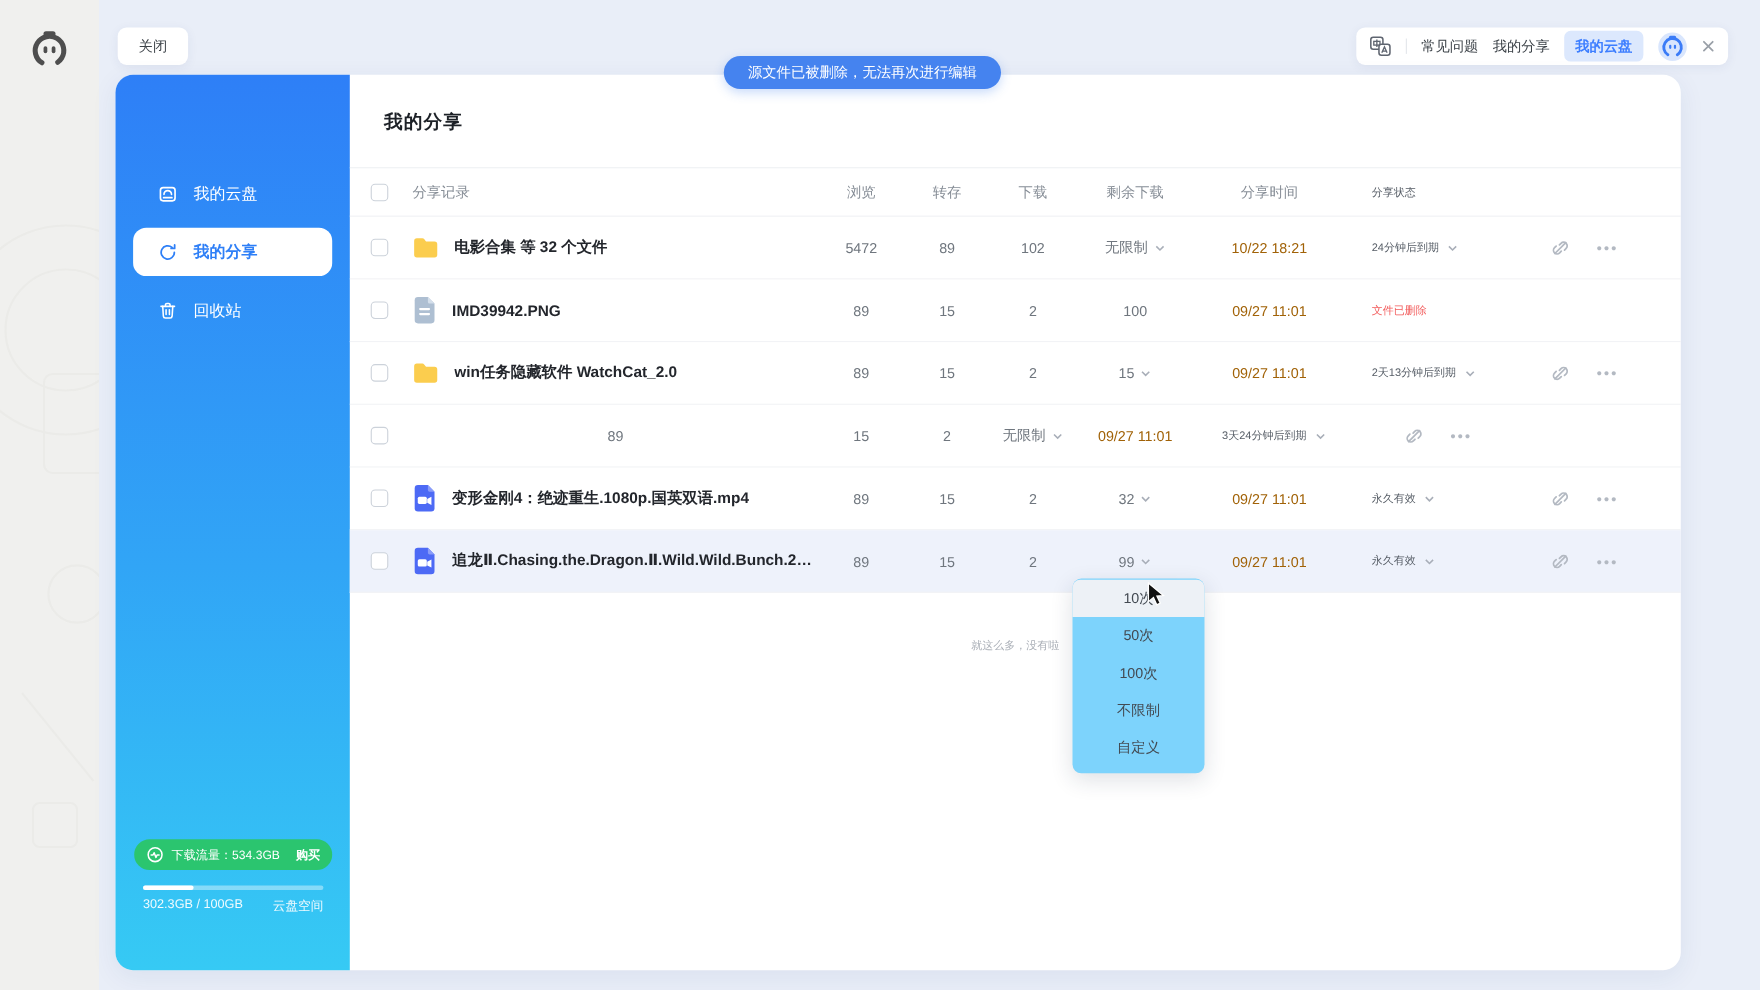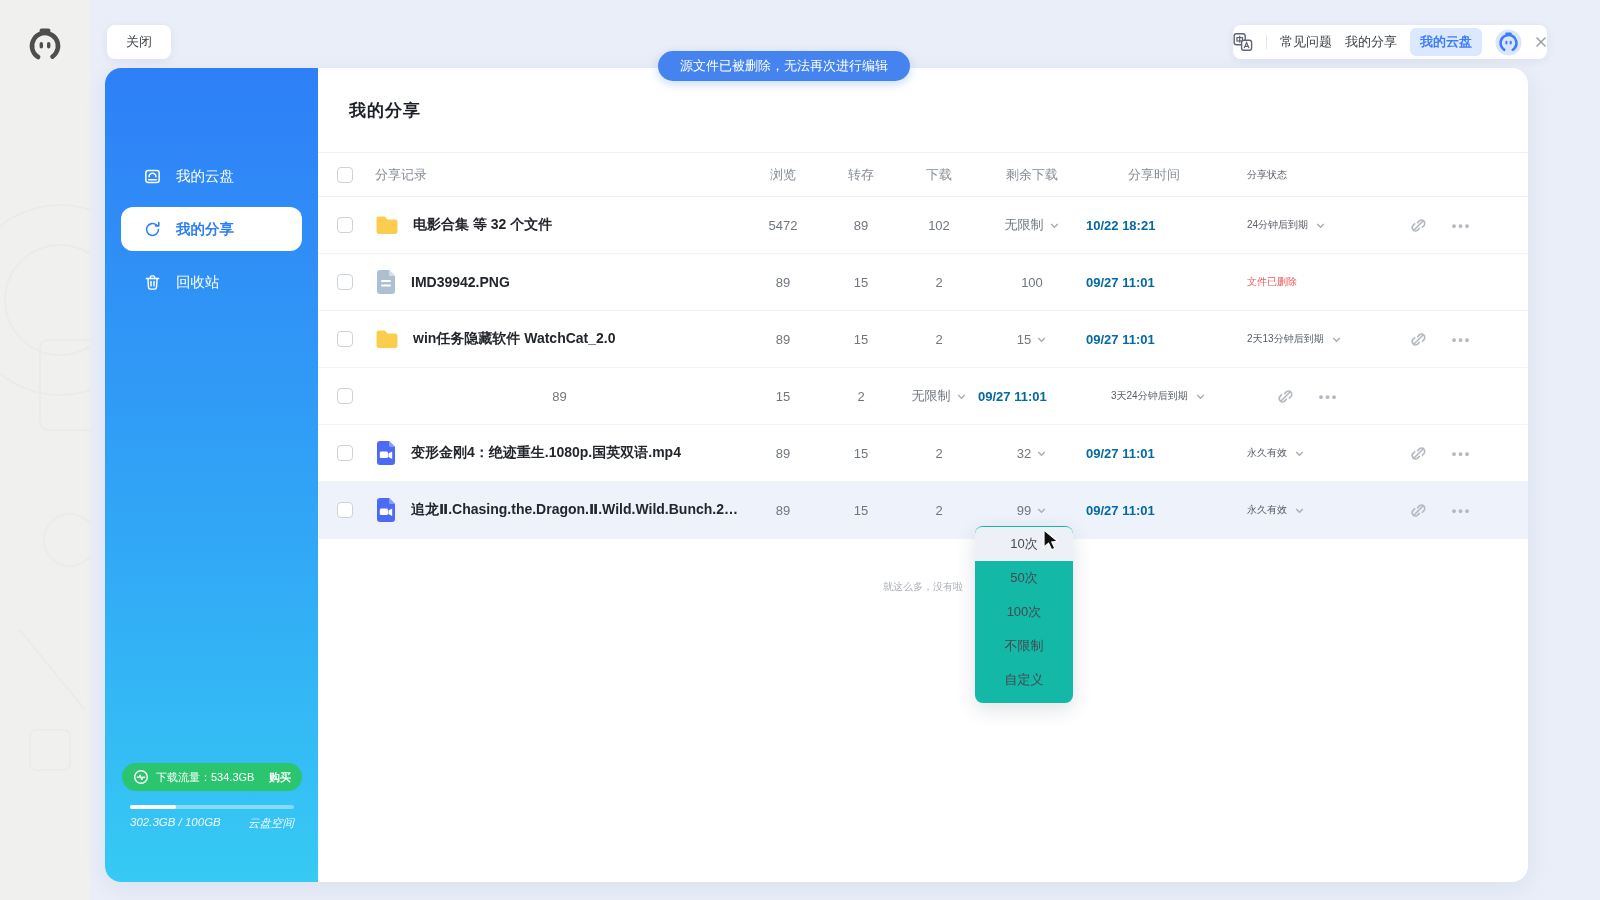--- a/index.html
+++ b/index.html
@@ -10,21 +10,21 @@
   .left-rail { position:absolute; left:0; top:0; width:90px; height:900px; background:#f0f0ee; }
   .left-rail .logo { position:absolute; left:26px; top:26px; }
   .watermark { position:absolute; left:0; top:70px; opacity:.55; }
 
   .float-card { background:#fff; border-radius:8px; box-shadow:0 2px 10px rgba(40,60,110,.07); }
 
   .close-win { position:absolute; left:107px; top:25px; width:64px; height:34px;
     display:flex; align-items:center; justify-content:center; font-size:13px; color:#3c4248; cursor:default; }
 
   
-  .topbar { position:absolute; left:1233px; top:25px; height:34px; padding:0 0;
+  .topbar { position:absolute; left:1233px; top:25px; height:34px; padding:0 12px;
     display:flex; align-items:center; gap:13px; }
   .topbar .divider { width:1px; height:14px; background:#e3e6ea; }
   .topbar .nav-link { font-size:13px; color:#3c4248; white-space:nowrap; }
   .topbar .nav-pill { font-size:13px; font-weight:bold; color:#3d7eff; background:#dce8fd;
     padding:5px 10px; border-radius:6px; white-space:nowrap; }
 
   
   .toast { position:absolute; left:784px; top:51px; transform:translateX(-50%); z-index:20;
     height:30px; line-height:30px; padding:0 22px; border-radius:15px; background:#4583ef;
     color:#fff; font-size:13px; white-space:nowrap; box-shadow:0 3px 10px rgba(69,131,239,.3); }
@@ -44,55 +44,55 @@
   .side-item .s-icon { display:flex; }
 
   .traffic-pill { position:absolute; left:17px; top:695px; width:180px; height:28px;
     background:#2bc56f; border-radius:14px; display:flex; align-items:center; gap:7px;
     padding:0 11px; color:#fff; font-size:11px; }
   .traffic-pill .buy { margin-left:auto; font-weight:bold; }
   .quota-bar { position:absolute; left:25px; top:737px; width:164px; height:4px;
     border-radius:2px; background:rgba(255,255,255,.4); }
   .quota-bar .fill { height:4px; border-radius:2px; background:#fff; }
   .quota-row { position:absolute; left:25px; top:748px; width:164px; display:flex;
-    justify-content:space-between; color:rgba(255,255,255,.92); font-size:11.5px;font-style:italic; }
+    justify-content:space-between; color:rgba(255,255,255,.92); font-size:11.5px; }
 
   
   .content { position:absolute; left:213px; top:0; width:1210px; height:814px; }
   .title-block { height:85px; display:flex; align-items:center; padding-left:31px;
     border-bottom:1px solid #eef0f3; }
   .page-title { font-size:17px; font-weight:bold; color:#1d2127; letter-spacing:1px; }
 
   .grid-row { display:grid; grid-template-columns:38px 369px 78px 78px 78px 108px 136px 170px 96px;
     padding-left:19px; padding-right:20px; align-items:center; }
   .thead { height:44px; border-bottom:1px solid #eff1f4; color:#868d96; font-size:13px; }
   .trow { height:57px; border-bottom:1px solid #f2f3f6; }
   .trow.highlighted { background:#eef2fb; }
 
   .cell { display:flex; align-items:center; min-width:0; }
   .c-center { justify-content:center; }
   .c-num { justify-content:center; color:#6f767e; font-size:13px; }
   .c-name { gap:14px; }
   .fname { font-size:14px; font-weight:600; color:#23262c; white-space:nowrap;
     overflow:hidden; text-overflow:ellipsis; }
   .c-remaining { justify-content:center; gap:5px; color:#6f767e; font-size:13px; }
-  .c-time { justify-content:flex-start; color:#0369a1; font-size:13px;font-weight:bold; }
+  .c-time { justify-content:center; color:#a16207; font-size:13px; }
   .c-status { padding-left:25px; gap:7px; color:#565d66; font-size:10px; }
   .c-status .deleted { color:#f25c5c; }
   .c-actions { justify-content:center; gap:24px; }
   .dots { color:#b3b9c2; font-size:13px; letter-spacing:2px; font-weight:bold; }
 
   .checkbox { width:16px; height:16px; border:1.5px solid #ccd2da; border-radius:4px; background:#fff; }
 
   .empty-text { position:absolute; left:0; top:512px; width:100%; text-align:center;
     color:#aaafb7; font-size:10px; }
 
   
-  .dropdown { position:absolute; left:975px; top:526px; width:98px; z-index:30;
-    background:#14b8a6; border-radius:8px; box-shadow:0 6px 20px rgba(30,40,70,.14); padding:1px 0 6px 0; }
+  .dropdown { position:absolute; left:975px; top:526px; width:120px; z-index:30;
+    background:#7dd3fc; border-radius:8px; box-shadow:0 6px 20px rgba(30,40,70,.14); padding:1px 0 6px 0; }
   .dd-item { height:34px; display:flex; align-items:center; justify-content:center;
     font-size:13px; color:#434a52; }
   .dd-item.active { background:#edf1f6; border-radius:7px 7px 0 0; }
 
   .cursor { position:absolute; left:1043px; top:529px; z-index:40; }
 </style>
 </head>
 <body>
 
 <div class="left-rail">

